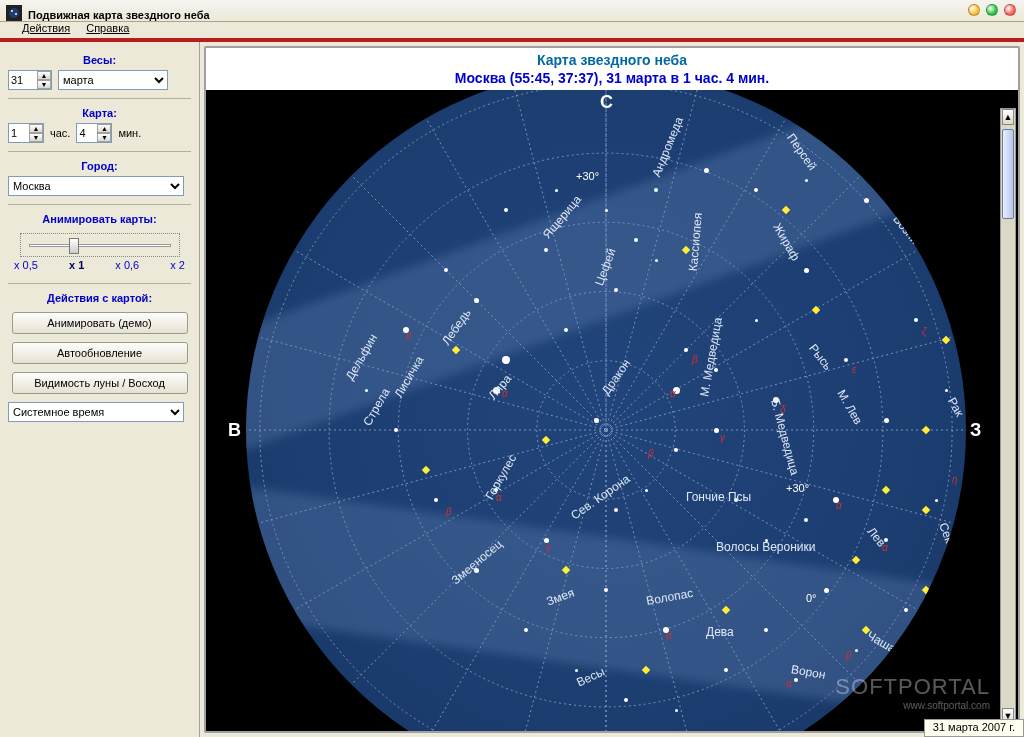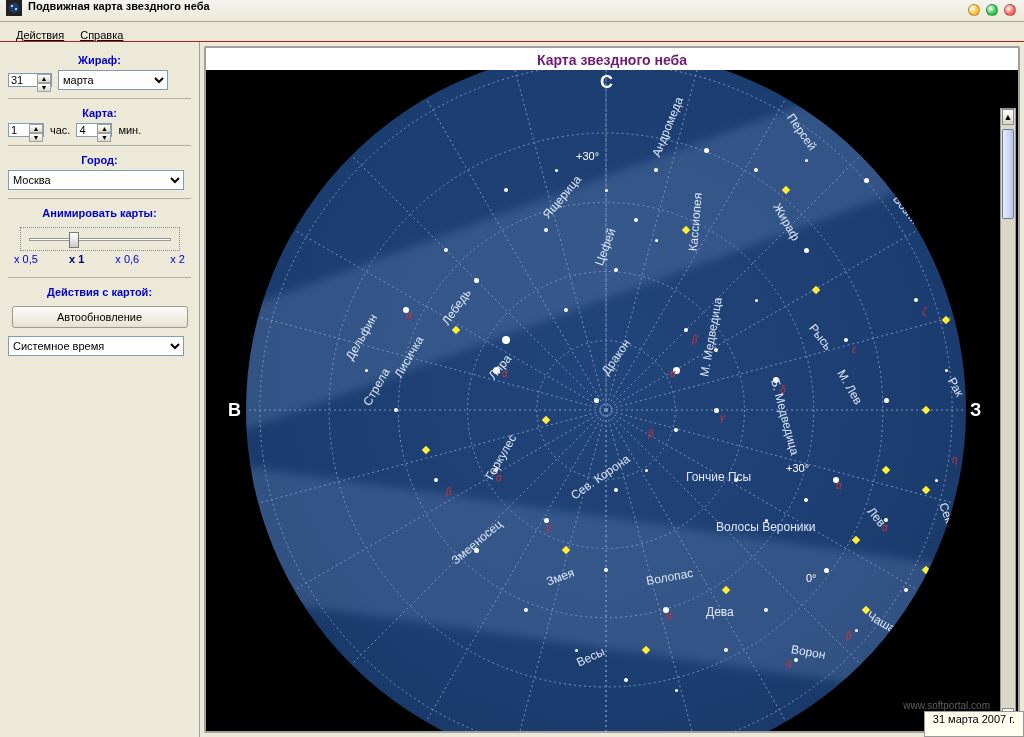--- a/index.html
+++ b/index.html
@@ -10,56 +10,56 @@
     background: #ece9d8;
     width: 1024px;
     height: 737px;
     overflow: hidden;
     position: relative;
   }
   .titlebar {
     height: 22px;
     background: linear-gradient(#f5f4f0, #ece9d8);
     display: flex;
-    align-items: flex-start;
+    align-items: flex-end;
     padding: 0 6px;
     border-bottom: 1px solid #b0a090;
     position: relative;
   }
   .titlebar .icon {
     width: 16px; height: 16px;
     background: #222; margin-right: 6px;
     display: flex; align-items: center; justify-content: center;
   }
   .titlebar .title { font-weight: bold; }
   .winbuttons { position: absolute; right: 8px; top: 4px; display: flex; gap: 6px; }
   .winbuttons span { width: 12px; height: 12px; border-radius: 50%; display: inline-block; border: 1px solid rgba(0,0,0,.3); }
   .btn-min { background: radial-gradient(circle at 35% 35%, #fff, #ffbd2e 60%); }
   .btn-max { background: radial-gradient(circle at 35% 35%, #fff, #28c840 60%); }
   .btn-close { background: radial-gradient(circle at 35% 35%, #fff, #ff5f57 60%); }
   .menubar {
-    height: 20px; display: flex; align-items: flex-end; gap: 16px;
-    padding: 0 16px; border-bottom: 1px solid #b91c1c;
+    height: 20px; display: flex; align-items: flex-start; gap: 16px;
+    padding: 0 22px; border-bottom: 4px solid #b91c1c;
   }
   .menubar span { text-decoration: underline; cursor: default; }
   .content { display: flex; height: calc(100% - 42px); }
   .sidebar {
     width: 200px; padding: 6px 8px 6px 8px;
     border-right: 1px solid #a0a0a0;
     background: #ece9d8;
     overflow: hidden;
   }
   .group-label {
     color: #0000cc; font-weight: bold; text-align: center;
     margin: 6px 0 4px 0;
   }
   .row { display: flex; align-items: center; gap: 6px; margin: 4px 0; }
   .spin {
     display: inline-flex; align-items: stretch;
-    border: 1px solid #7f9db9; background: #fff; height: 14px;
+    border: 1px solid #7f9db9; background: #fff; height: 20px;
   }
   .spin input {
     border: none; width: 28px; text-align: left; font-size: 11px;
     padding: 0 2px; outline: none;
   }
   .spin .arrows { display: flex; flex-direction: column; width: 14px; }
   .spin .arrows button {
     flex: 1; border: 1px solid #a0a0a0; background: linear-gradient(#fff,#dcd8c8);
     font-size: 7px; line-height: 7px; padding: 0; cursor: pointer;
   }
@@ -82,21 +82,21 @@
     background: linear-gradient(#fdfdfb,#e6e2d2);
     border: 1px solid #9b9b8b; border-radius: 3px;
     text-align: center; cursor: pointer; font-size: 11px;
   }
   .main {
     flex: 1; display: flex; flex-direction: column;
     border: 2px solid #a0a0a0; margin: 4px; border-radius: 2px;
     background: #fff; position: relative;
     overflow: hidden;
   }
-  .main-head { text-align: center; color: #701a75; font-weight: bold; padding: 4px 0 2px 0; font-size: 14px; }
+  .main-head { text-align: center; color: #0369a1; font-weight: bold; padding: 4px 0 2px 0; font-size: 14px; }
   .main-sub { text-align: center; color: #0000cc; font-weight: bold; font-size: 14px; padding-bottom: 4px; }
   .map-area { flex: 1; background: #000; position: relative; overflow: hidden; }
   .scrollbar-v { position: absolute; right: 2px; top: 60px; bottom: 6px; width: 16px;
     background: #dcd8c8; border: 1px solid #9b9b8b; }
   .scrollbar-v .thumb { position: absolute; left: 1px; right: 1px; top: 20px; height: 90px;
     background: linear-gradient(90deg,#e8eefc,#b8c8ec); border: 1px solid #6a7aa0; border-radius: 2px; }
   .scrollbar-v .arr { position: absolute; left: 1px; right: 1px; height: 16px;
     background: linear-gradient(#fff,#dcd8c8); border: 1px solid #888; text-align: center; font-size: 9px; line-height: 14px; }
   .scrollbar-v .arr.up { top: 0; }
   .scrollbar-v .arr.dn { bottom: 0; }
@@ -109,21 +109,21 @@
   .sky .grid line, .sky .grid circle { stroke: #7a93c0; stroke-width: 1; fill: none; stroke-dasharray: 2 3; }
   .sky .meridian { stroke: #000; stroke-width: 2; }
   .compass { position: absolute; color: #fff; font-size: 18px; font-weight: bold; }
   .constellation { position: absolute; color: #dfe8f6; font-size: 12px; white-space: nowrap; transform-origin: center; }
   .star { position: absolute; background: #fff; border-radius: 50%; }
   .star.y { background: #ffee33; transform: rotate(45deg); border-radius: 0; }
   .greek { position: absolute; font-size: 10px; color: #d03030; font-style: italic; }
   .watermark { position: absolute; right: 28px; bottom: 20px; color: rgba(255,255,255,.35);
     font-size: 22px; font-family: Arial, sans-serif; letter-spacing: 1px; pointer-events: none; text-align: right; }
   .watermark small { display: block; font-size: 10px; letter-spacing: 0; }
-  .statusbar { position: absolute; right: 0; bottom: 0; height: 26px; border: 1px solid #999;
+  .statusbar { position: absolute; right: 0; bottom: 0; height: 18px; border: 1px solid #999;
     background: #fffff0; padding: 1px 8px; font-size: 11px; }
   hr.sep { border: none; border-top: 1px solid #b0b0a0; margin: 8px 0; }
 </style>
 </head>
 <body>
 
 <div class="titlebar">
   <div class="icon">
     <svg width="12" height="12" viewBox="0 0 12 12">
         <circle cx="6" cy="6" r="5" fill="#1c3d70"></circle>
@@ -139,21 +139,21 @@
   </div>
 </div>
 
 <div class="menubar">
   <span>Действия</span>
   <span>Справка</span>
 </div>
 
 <div class="content">
   <div class="sidebar">
-    <div class="group-label">Жираф:</div>
+    <div class="group-label">Весы:</div>
     <div class="row">
       <span class="spin">
         <input value="31" style="">
         <span class="arrows">
             <button>▲</button>
             <button>▼</button>
           </span>
       </span>
       <select class="combo">
         <option>марта</option>
@@ -193,28 +193,31 @@
       </div>
       <div class="slider-labels" id="zoom-labels">
           <span>x 0,5</span>
           <span class="sel">x 1</span>
           <span>x 0,6</span>
           <span>x 2</span>
         </div>
     </div>
     <hr class="sep">
     <div class="group-label">Действия с картой:</div>
+    <button class="btn">Анимировать (демо)</button>
     <button class="btn">Автообновление</button>
+    <button class="btn">Видимость луны / Восход</button>
     <select class="combo wide">
       <option>Системное время</option>
     </select>
   </div>
 
   <div class="main">
     <div class="main-head">Карта звездного неба</div>
+    <div class="main-sub">Москва (55:45, 37:37), 31 марта в 1 час. 4 мин.</div>
     <div class="map-area" id="map-area">
       <div class="sky" id="sky" style="left: 40px; top: -20px; width: 720px; height: 720px;">
           <div class="milky" style="left: -15%; top: 18%; width: 130%; height: 16%; transform: rotate(-20deg);"></div>
           <div class="milky" style="left: -10%; top: 65%; width: 120%; height: 18%; transform: rotate(8deg);"></div>
           <svg width="720" height="720" class="grid" style="position: absolute; left: 0px; top: 0px;">
             <circle cx="360" cy="360" r="69.23076923076923"></circle>
             <circle cx="360" cy="360" r="138.46153846153845"></circle>
             <circle cx="360" cy="360" r="207.69230769230768"></circle>
             <circle cx="360" cy="360" r="276.9230769230769"></circle>
             <circle cx="360" cy="360" r="346.15384615384613"></circle>
@@ -369,20 +372,21 @@
           <div class="greek" style="left: 420px; top: 560px;">α</div>
           <div class="greek" style="left: 300px; top: 472px;">γ</div>
           <div class="greek" style="left: 250px; top: 422px;">α</div>
           <div class="greek" style="left: 200px; top: 436px;">β</div>
           <div class="greek" style="left: 160px; top: 260px;">α</div>
           <div class="greek" style="left: 540px; top: 608px;">α</div>
           <div class="greek" style="left: 600px; top: 580px;">β</div>
           <div class="greek" style="left: 636px; top: 472px;">α</div>
         </div>
       <div class="watermark">
+        <span>SOFTPORTAL</span>
         <small>www.softportal.com</small>
       </div>
     <div class="compass" style="left: 394px; top: 2px;">С</div>
         <div class="compass" style="left: 22px; top: 330px;">В</div>
         <div class="compass" style="left: 764px; top: 330px;">З</div>
       </div>
     <div class="scrollbar-v">
       <div class="arr up">▲</div>
       <div class="thumb"></div>
       <div class="arr dn">▼</div>

